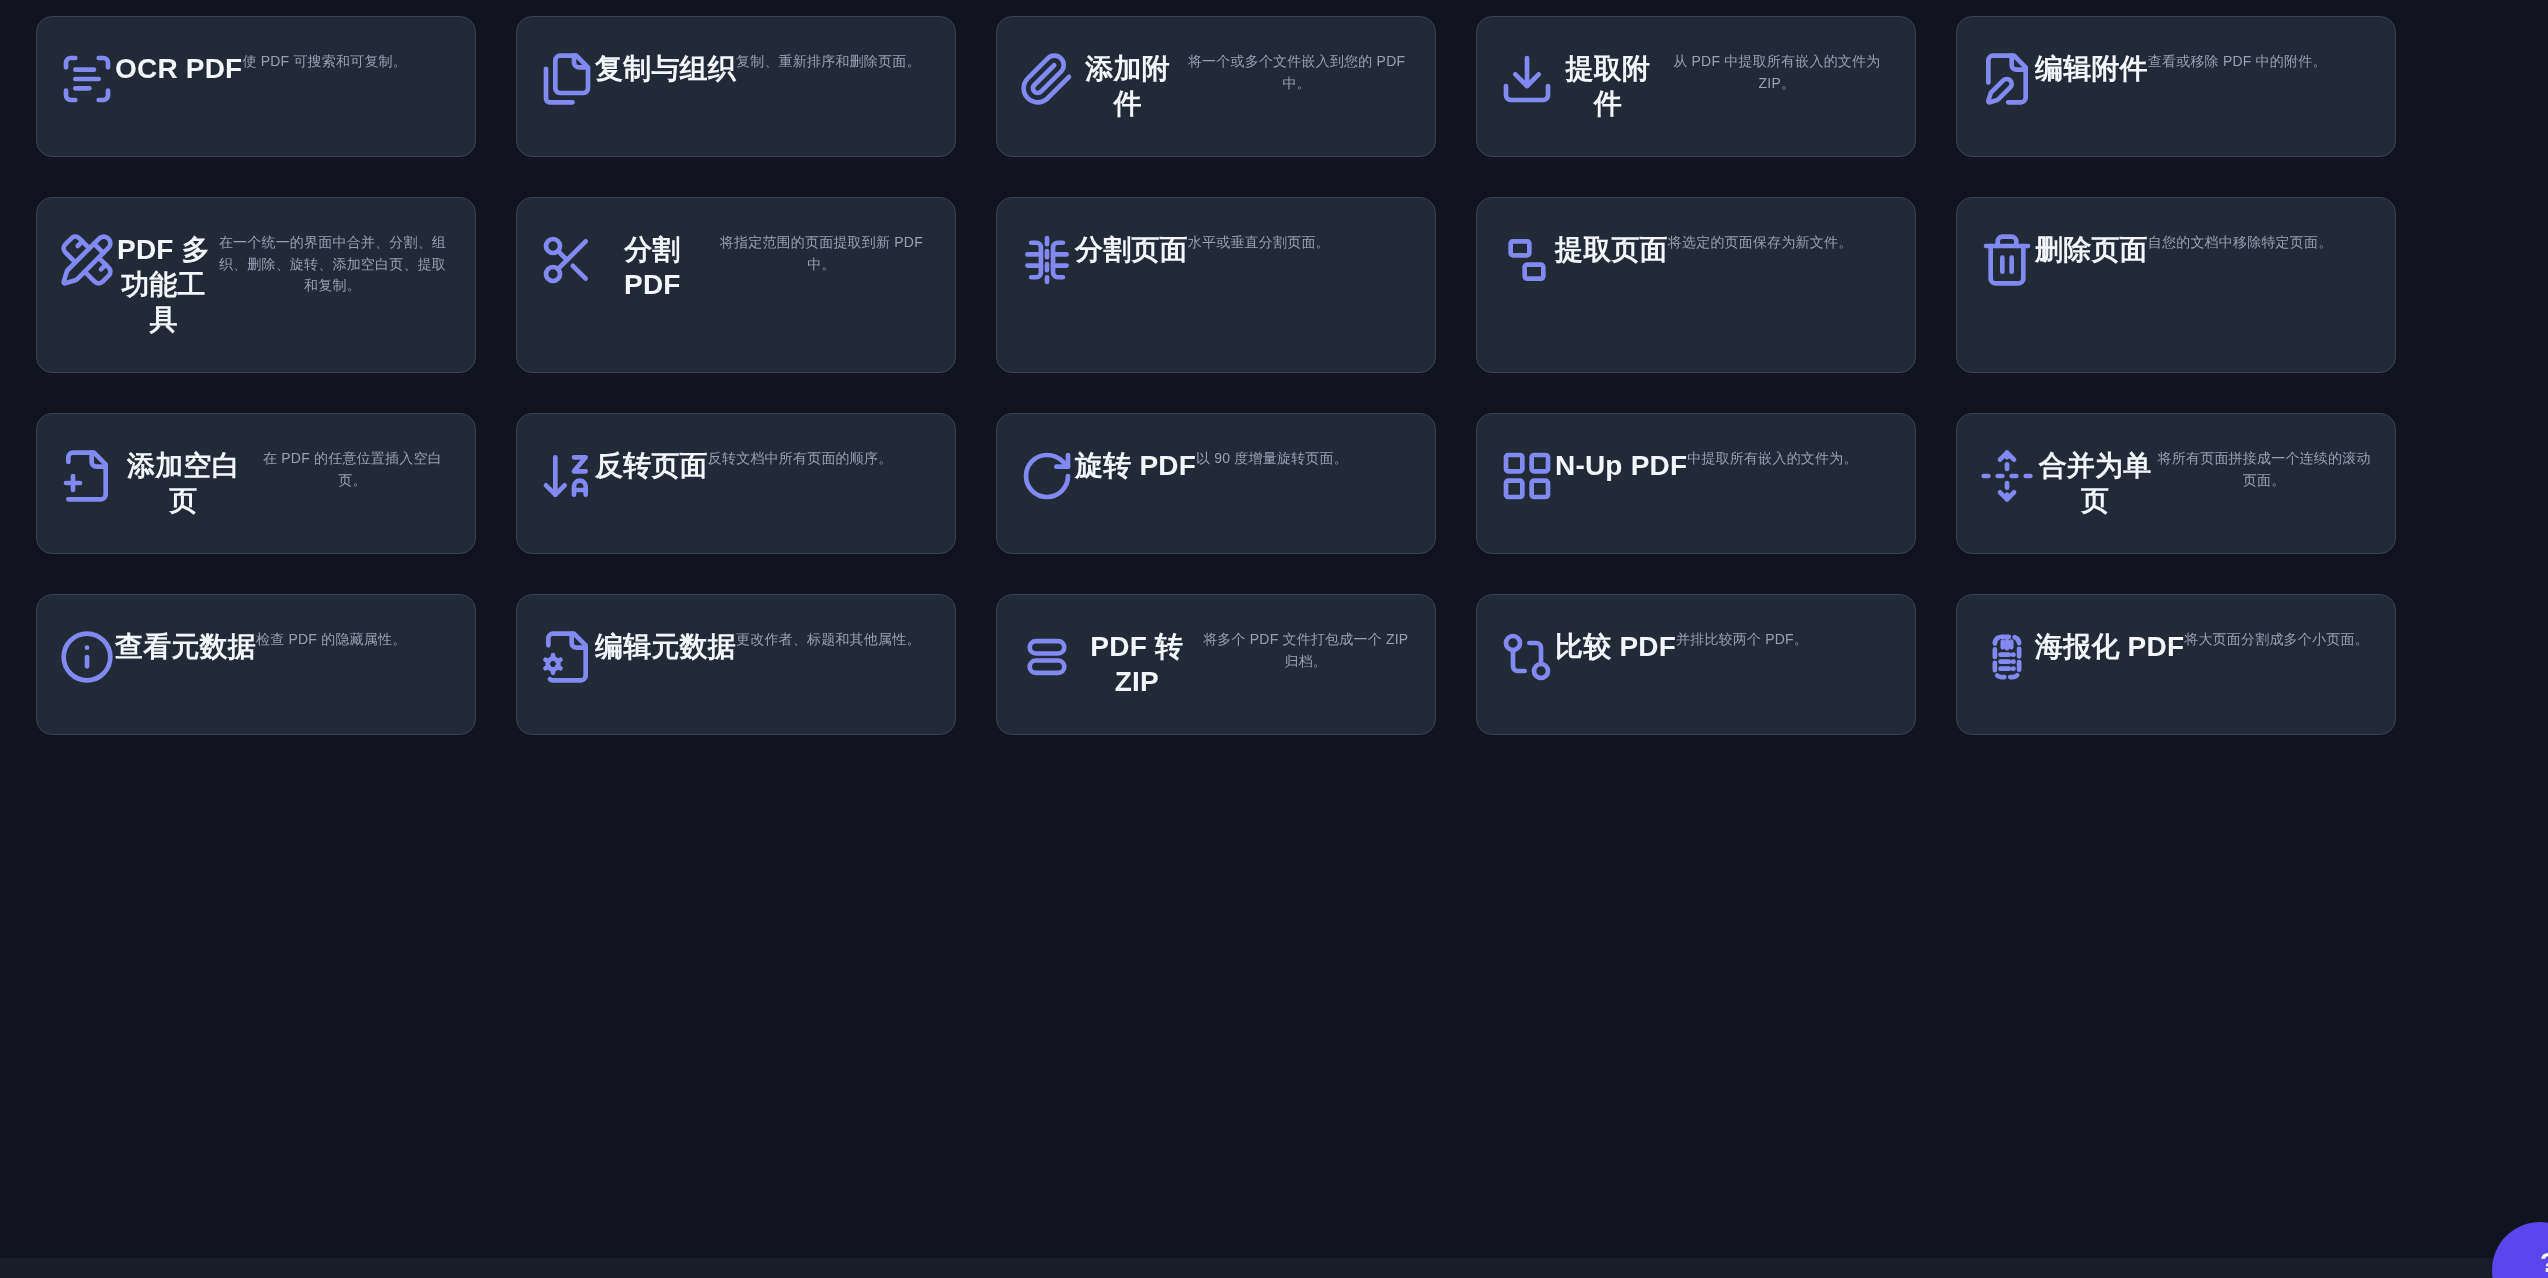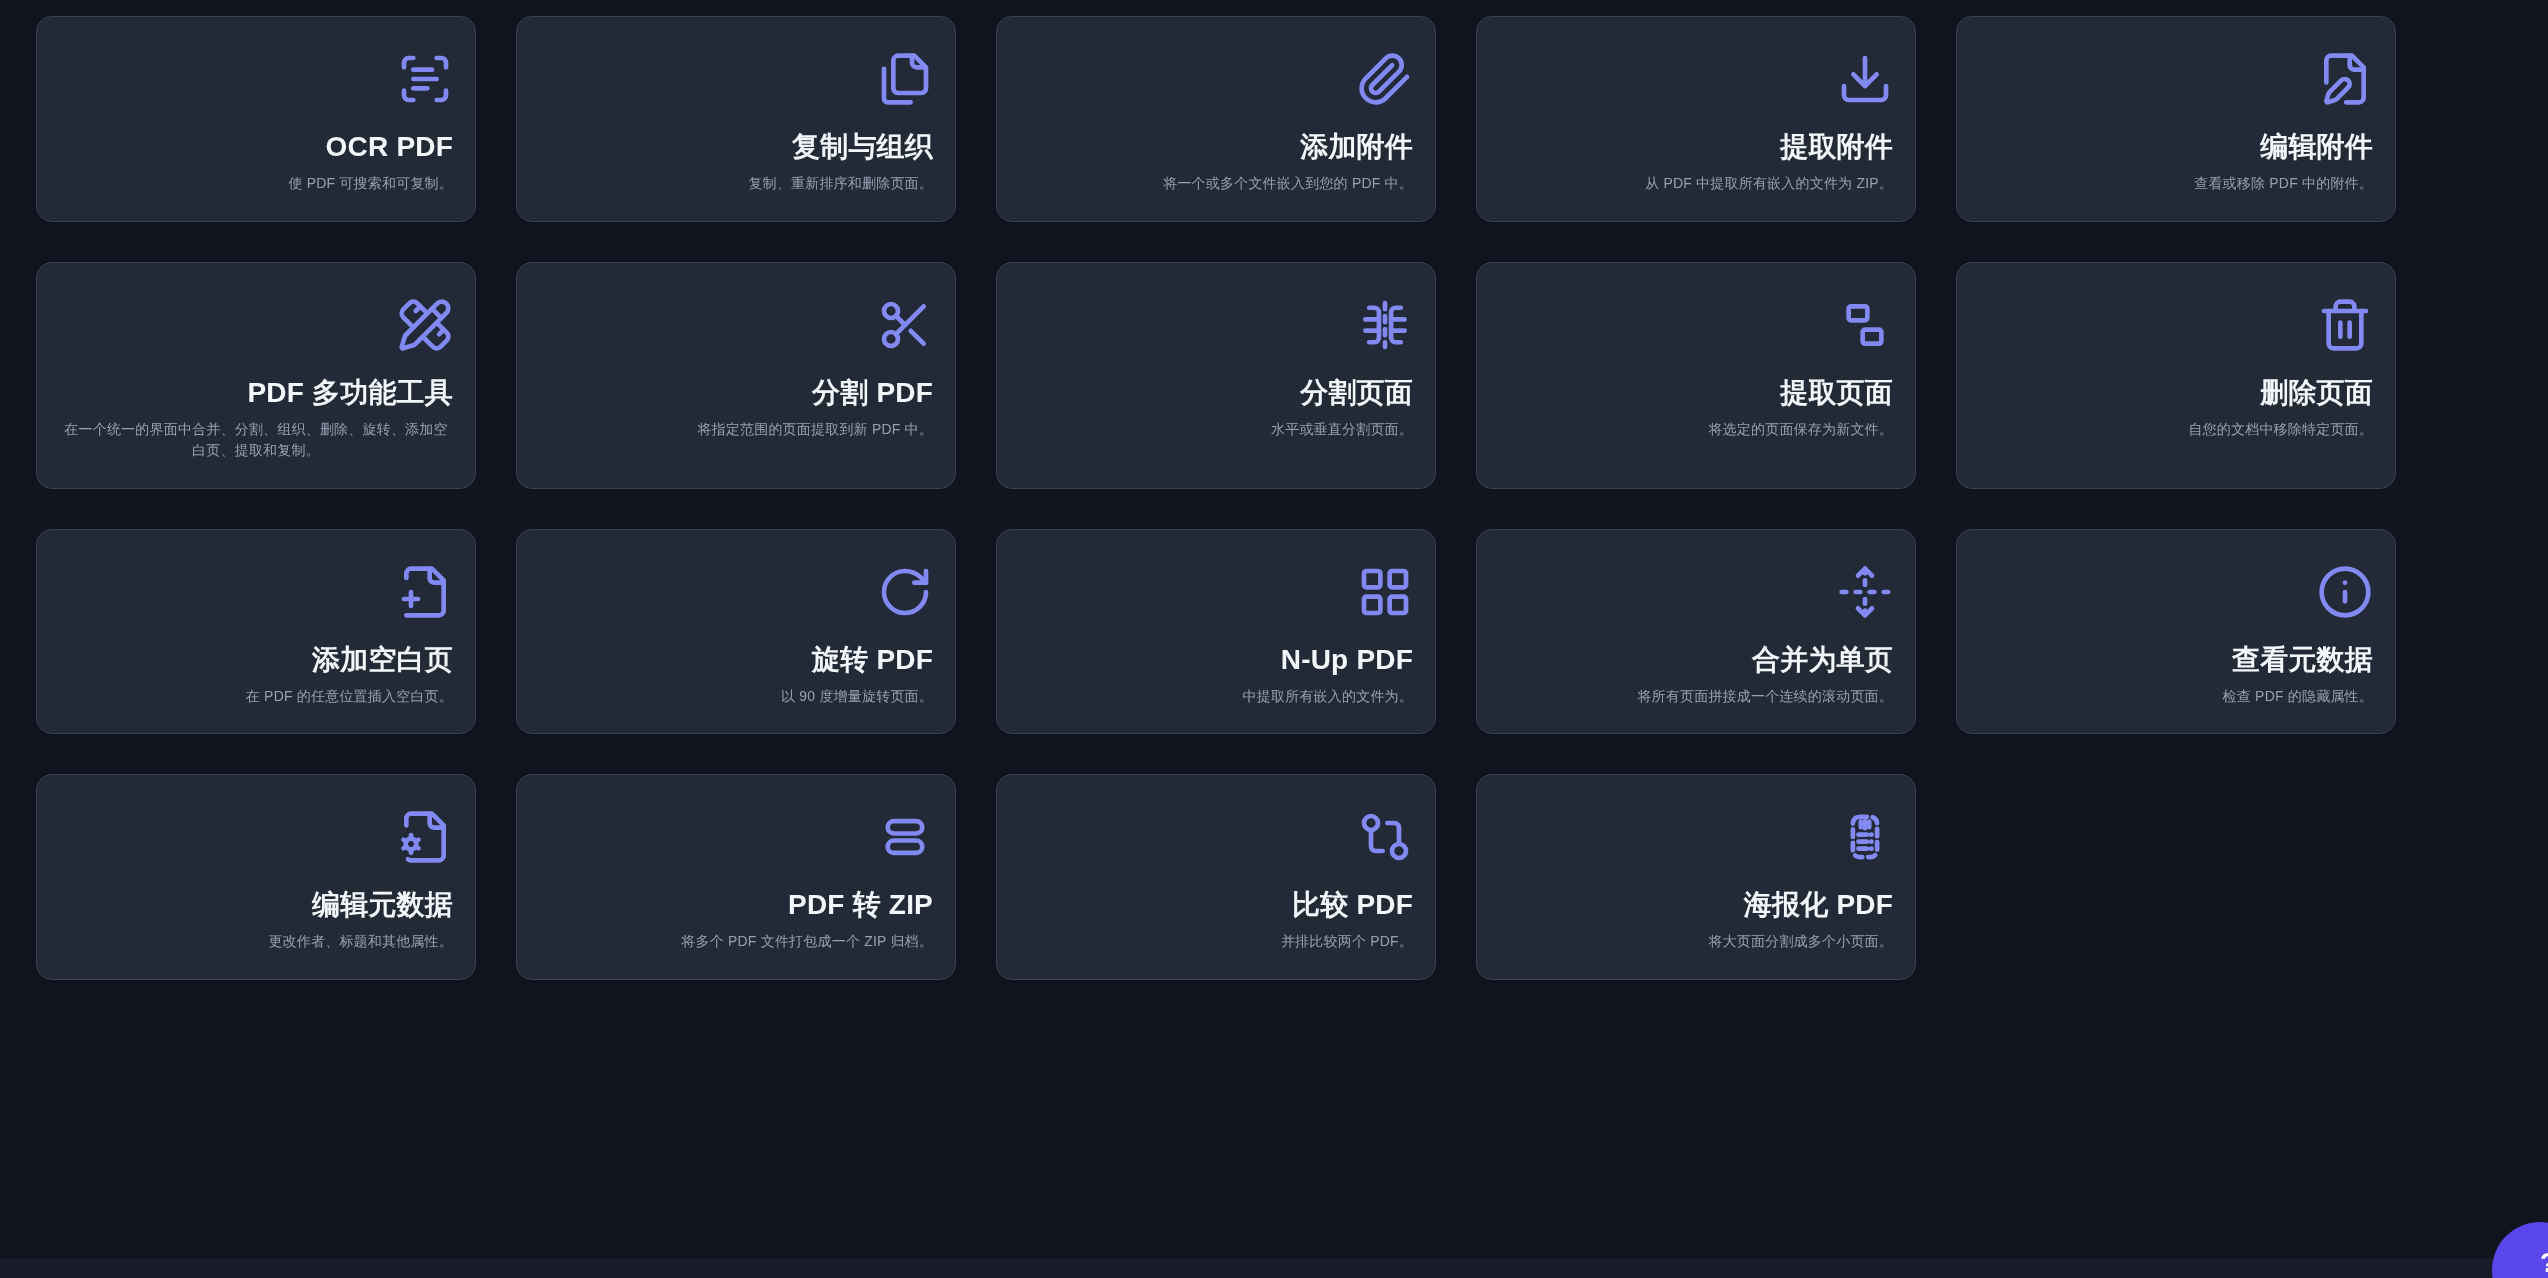--- a/index.html
+++ b/index.html
@@ -12,21 +12,21 @@
     position:absolute;left:36px;top:16px;
     display:grid;grid-template-columns:repeat(5,440px);
     column-gap:40px;row-gap:40px;
   }
   .card{
     box-sizing:border-box;
     background:var(--card-bg,#222a38);
     border:1px solid var(--card-border,#3a4252);
     border-radius:16px;
     padding:34px 22px 26px;
-    display:flex;flex-direction:column;align-items:flex-end;
+    display:flex;flex-direction:row;align-items:flex-start;
     text-align:center;cursor:pointer;
   }
   .icon-wrap{width:56px;height:56px;margin-bottom:22px;display:block;}
   .icon-wrap svg{width:56px;height:56px;display:block;}
   .card h3{
     margin:0 0 9px;color:var(--title-color,#f3f6fa);
     font-size:28px;line-height:1.25;font-weight:700;letter-spacing:.2px;
   }
   .card p{
     margin:0;max-width:394px;
@@ -177,20 +177,33 @@
       <span class="icon-wrap">
         <svg viewBox="0 0 24 24" fill="none" stroke="#8289f0" stroke-width="2" stroke-linecap="round" stroke-linejoin="round">
           <path d="M4 22h14a2 2 0 0 0 2-2V7l-5-5H6a2 2 0 0 0-2 2v2"></path>
           <path d="M14 2v4a2 2 0 0 0 2 2h4"></path>
           <path d="M3 15h6"></path>
           <path d="M6 12v6"></path>
         </svg>
       </span>
       <h3>添加空白页</h3>
       <p>在 PDF 的任意位置插入空白页。</p>
+    </div>
+    <div class="card">
+      <span class="icon-wrap">
+        <svg viewBox="0 0 24 24" fill="none" stroke="#8289f0" stroke-width="2" stroke-linecap="round" stroke-linejoin="round">
+          <path d="m3 16 4 4 4-4"></path>
+          <path d="M7 4v16"></path>
+          <path d="M15 4h5l-5 6h5"></path>
+          <path d="M15 20v-3.5a2.5 2.5 0 0 1 5 0V20"></path>
+          <path d="M20 18h-5"></path>
+        </svg>
+      </span>
+      <h3>反转页面</h3>
+      <p>反转文档中所有页面的顺序。</p>
     </div>
     <div class="card">
       <span class="icon-wrap">
         <svg viewBox="0 0 24 24" fill="none" stroke="#8289f0" stroke-width="2" stroke-linecap="round" stroke-linejoin="round">
           <path d="M21 12a9 9 0 1 1-9-9c2.52 0 4.93 1 6.74 2.74L21 8"></path>
           <path d="M21 3v5h-5"></path>
         </svg>
       </span>
       <h3>旋转 PDF</h3>
       <p>以 90 度增量旋转页面。</p>

